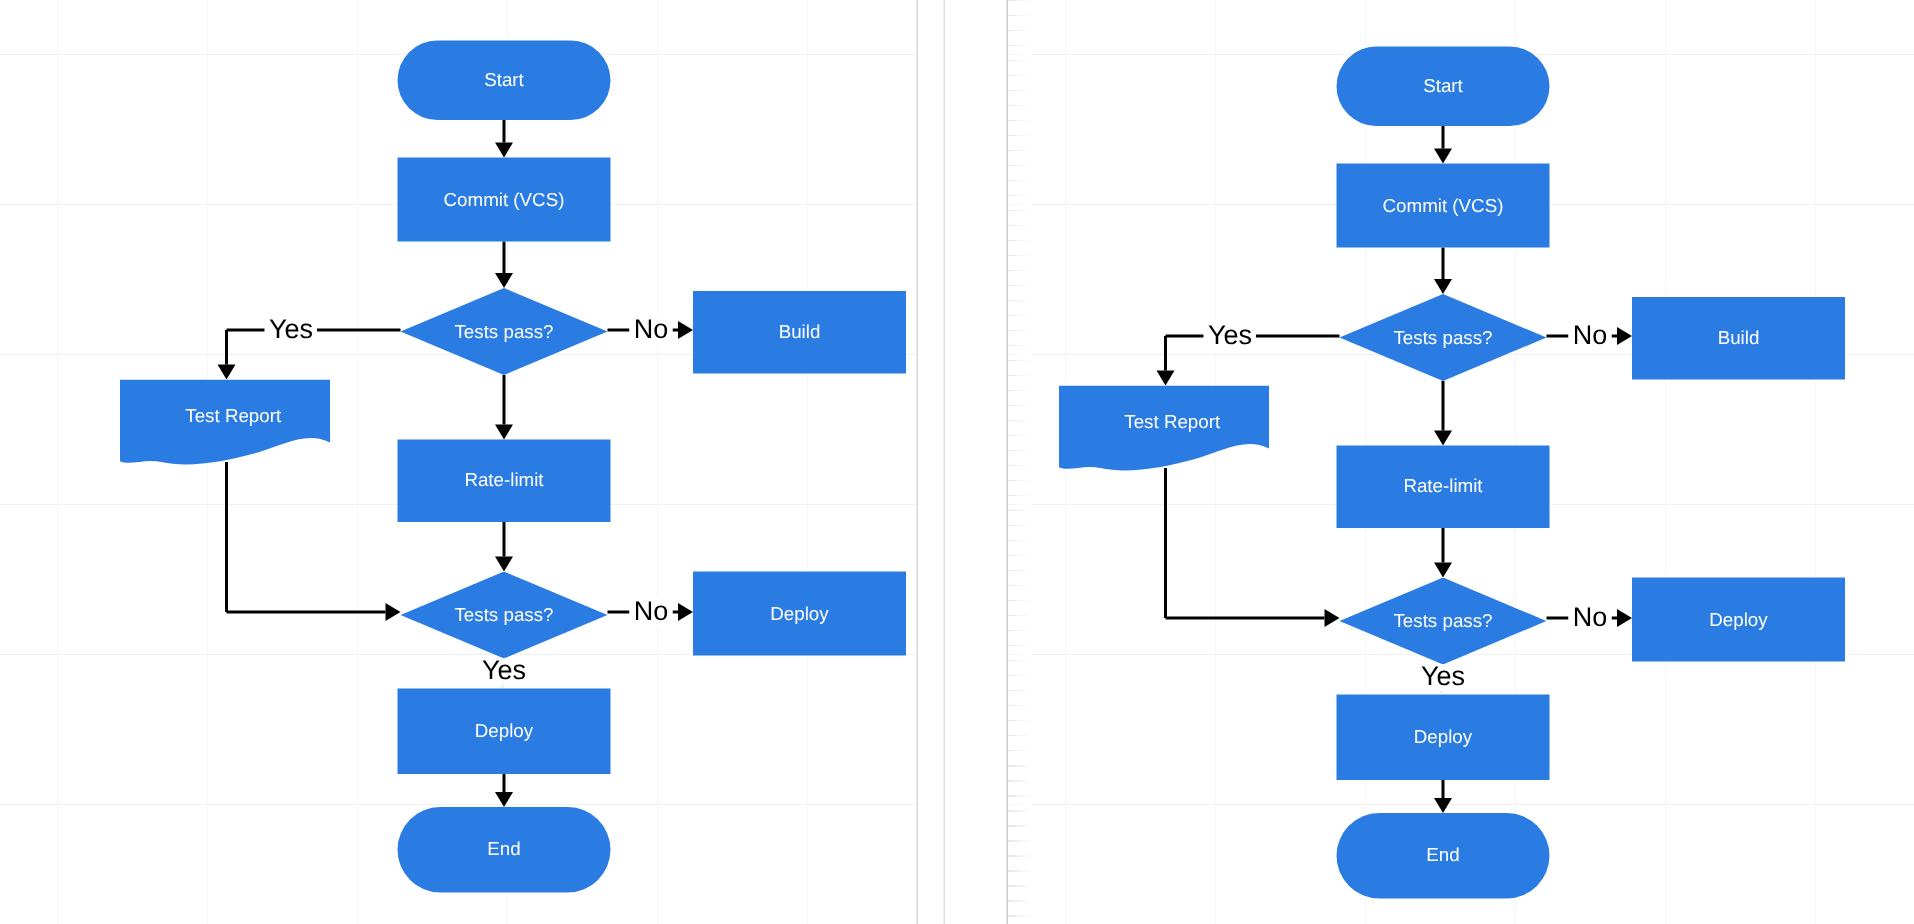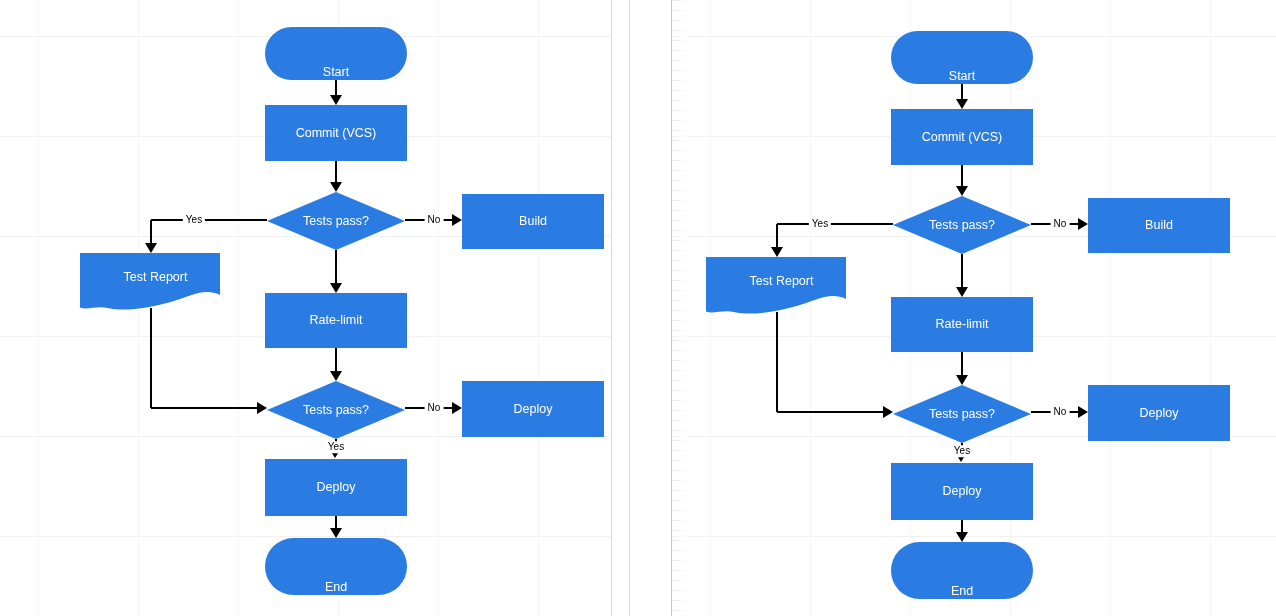--- a/index.html
+++ b/index.html
@@ -39,38 +39,38 @@
     background:linear-gradient(to right,rgba(255,255,255,0) 0%,#ffffff 95%);
   }
   .panel{position:absolute;top:0;left:0;width:612px;height:616px;}
   #panel-right{left:626px;top:4px;width:650px;}
 
   .node{
     position:absolute;display:flex;align-items:center;justify-content:center;
     background:var(--node-fill);color:var(--node-text);
     font-size:12.5px;line-height:1.2;text-align:center;
   }
-  .node--terminator{border-radius:27px;align-items:flex-end;}
+  .node--terminator{border-radius:27px;}
   .node--decision{clip-path:polygon(50% 0,100% 50%,50% 100%,0 50%);}
   .node--document{background:transparent;}
   .node--document svg{position:absolute;inset:0;width:100%;height:100%;}
   .node--document .node-label{position:relative;z-index:1;margin-bottom:8px;margin-left:11px;}
   .node-label{pointer-events:none;}
 
   .edge-h,.edge-v{position:absolute;background:var(--edge-line);}
   .edge-h{height:2px;}
   .edge-v{width:2px;}
   .ah{position:absolute;width:0;height:0;}
   .ah-down{border-left:6px solid transparent;border-right:6px solid transparent;border-top:10px solid var(--edge-line);}
   .ah-down-sm{border-left:5px solid transparent;border-right:5px solid transparent;border-top:8px solid var(--edge-line);}
   .ah-right{border-top:6px solid transparent;border-bottom:6px solid transparent;border-left:10px solid var(--edge-line);}
   .edge-label{
     position:absolute;transform:translate(-50%,-50%);
     background:var(--canvas-bg);color:var(--edge-label-text);
-    padding:0 3px;font-size:10px;line-height:1.15;white-space:nowrap;text-align:right;
+    padding:0 3px;font-size:18px;line-height:1.15;white-space:nowrap;text-align:right;
   }
 </style>
 </head>
 <body>
 
 <div class="canvas" id="canvas-left"></div>
 <div id="divider-line"></div>
 <div class="canvas" id="canvas-right">
   <div class="ticks"></div>
 </div>

